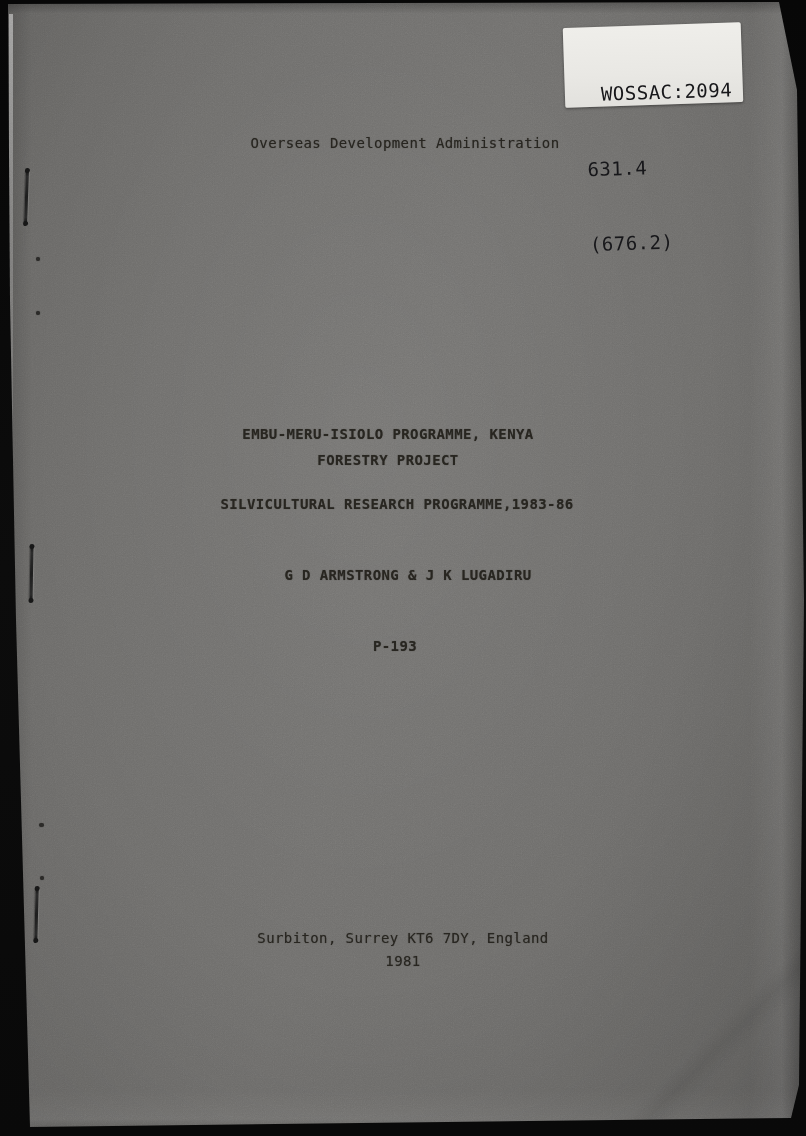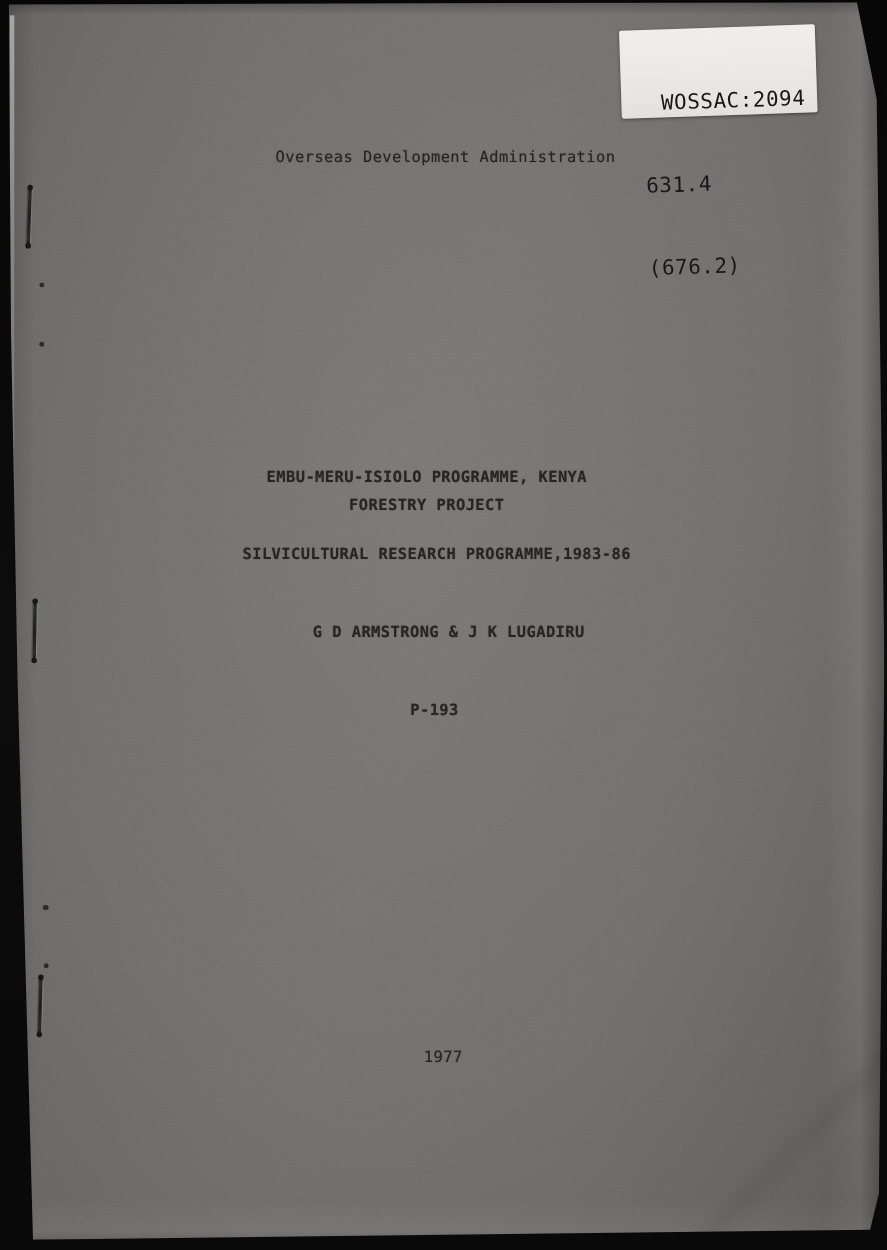--- a/index.html
+++ b/index.html
@@ -149,21 +149,22 @@
     <div class="typeline org-line">Overseas Development Administration</div>
 
     <div class="typeline title-line-1">EMBU-MERU-ISIOLO PROGRAMME, KENYA</div>
     <div class="typeline title-line-2">FORESTRY PROJECT</div>
     <div class="typeline title-line-3">SILVICULTURAL RESEARCH PROGRAMME,1983-86</div>
 
     <div class="typeline authors-line">G D ARMSTRONG &amp; J K LUGADIRU</div>
 
     <div class="typeline report-number">P-193</div>
 
-    <div class="typeline footer-year">1977</div>
+    <div class="typeline footer-line-2">Surbiton, Surrey KT6 7DY, England</div>
+    <div class="typeline footer-year">1981</div>
 
     <div class="staple staple-top"></div>
     <div class="staple staple-middle"></div>
     <div class="staple staple-bottom"></div>
 
     <div class="speck speck-1"></div>
     <div class="speck speck-2"></div>
     <div class="speck speck-3"></div>
     <div class="speck speck-4"></div>
 

